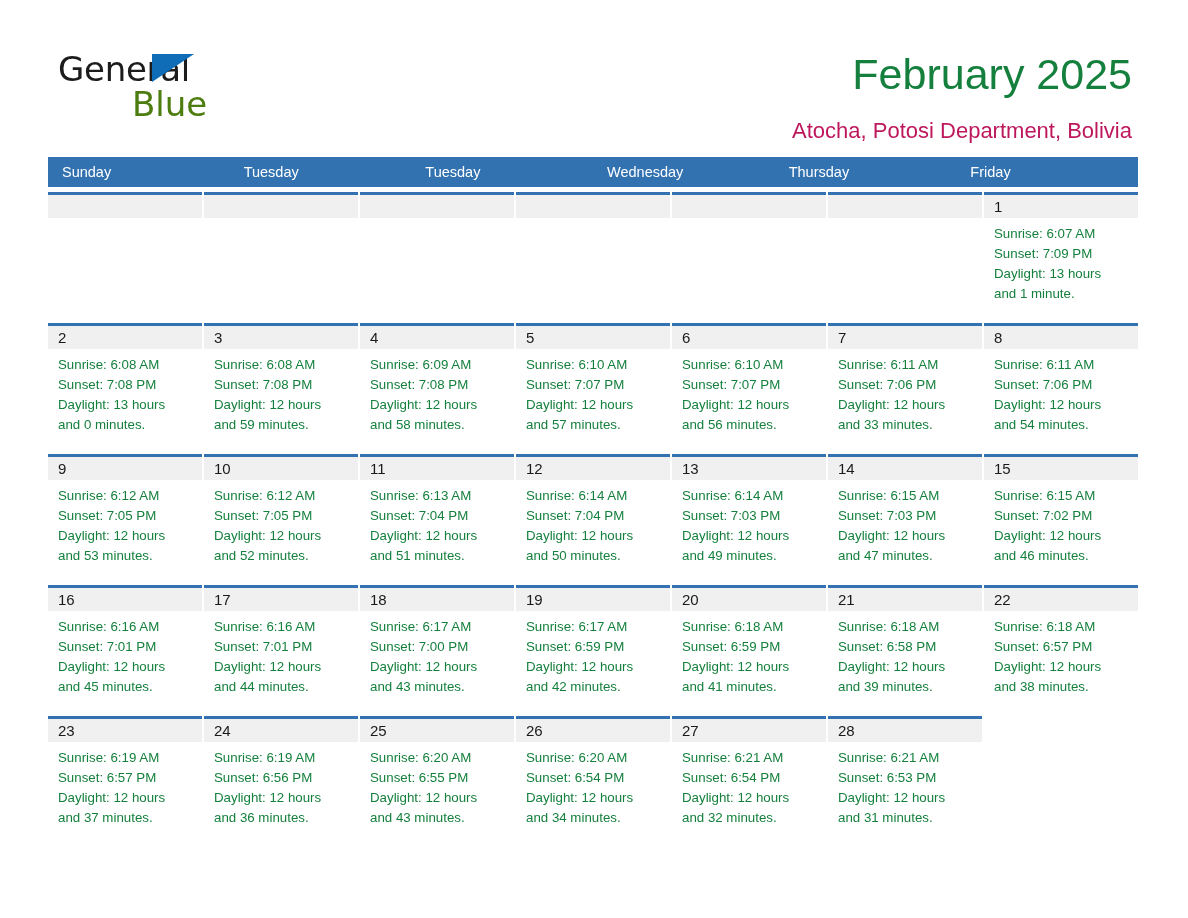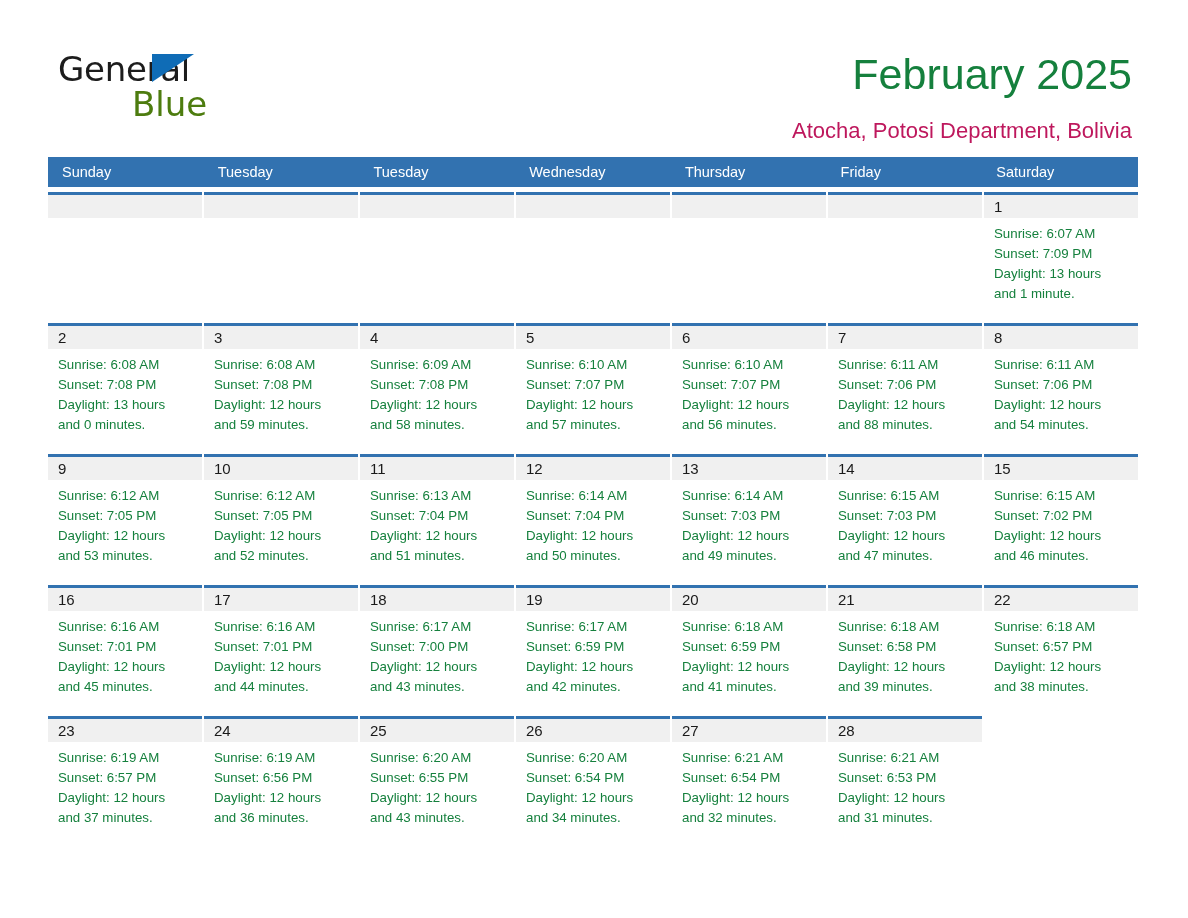--- a/index.html
+++ b/index.html
@@ -172,21 +172,20 @@
   </div>
 
   <div class="calendar">
     <div class="weekday-header">
       <div class="weekday-cell">Sunday</div>
       <div class="weekday-cell">Tuesday</div>
       <div class="weekday-cell">Tuesday</div>
       <div class="weekday-cell">Wednesday</div>
       <div class="weekday-cell">Thursday</div>
       <div class="weekday-cell">Friday</div>
-      <div class="weekday-cell">Saturday</div>
     </div>
 
     <div id="weeks-container">
         <div class="week-row first">
           <div class="day-cell empty">
             <div class="day-num-band"><span class="day-num"></span></div>
           </div>
           <div class="day-cell empty">
             <div class="day-num-band"><span class="day-num"></span></div>
           </div>
@@ -257,21 +256,21 @@
               <div>Daylight: 12 hours</div>
               <div>and 56 minutes.</div>
             </div>
           </div>
           <div class="day-cell">
             <div class="day-num-band"><span class="day-num">7</span></div>
             <div class="day-info">
               <div>Sunrise: 6:11 AM</div>
               <div>Sunset: 7:06 PM</div>
               <div>Daylight: 12 hours</div>
-              <div>and 88 minutes.</div>
+              <div>and 33 minutes.</div>
             </div>
           </div>
           <div class="day-cell">
             <div class="day-num-band"><span class="day-num">8</span></div>
             <div class="day-info">
               <div>Sunrise: 6:11 AM</div>
               <div>Sunset: 7:06 PM</div>
               <div>Daylight: 12 hours</div>
               <div>and 54 minutes.</div>
             </div>

